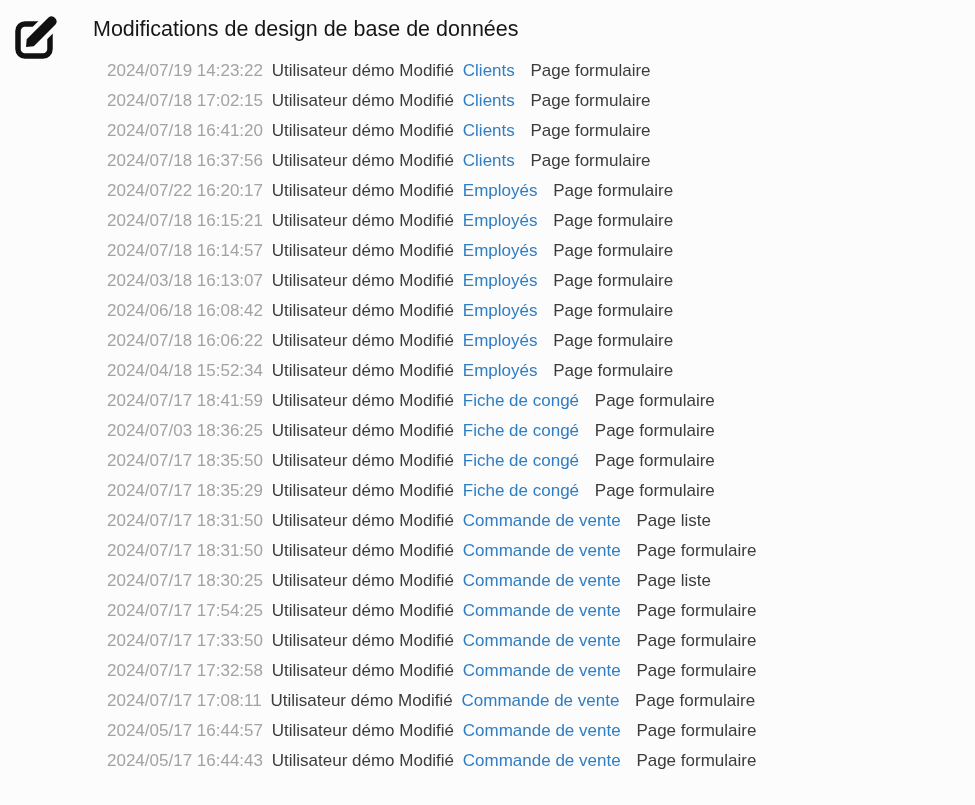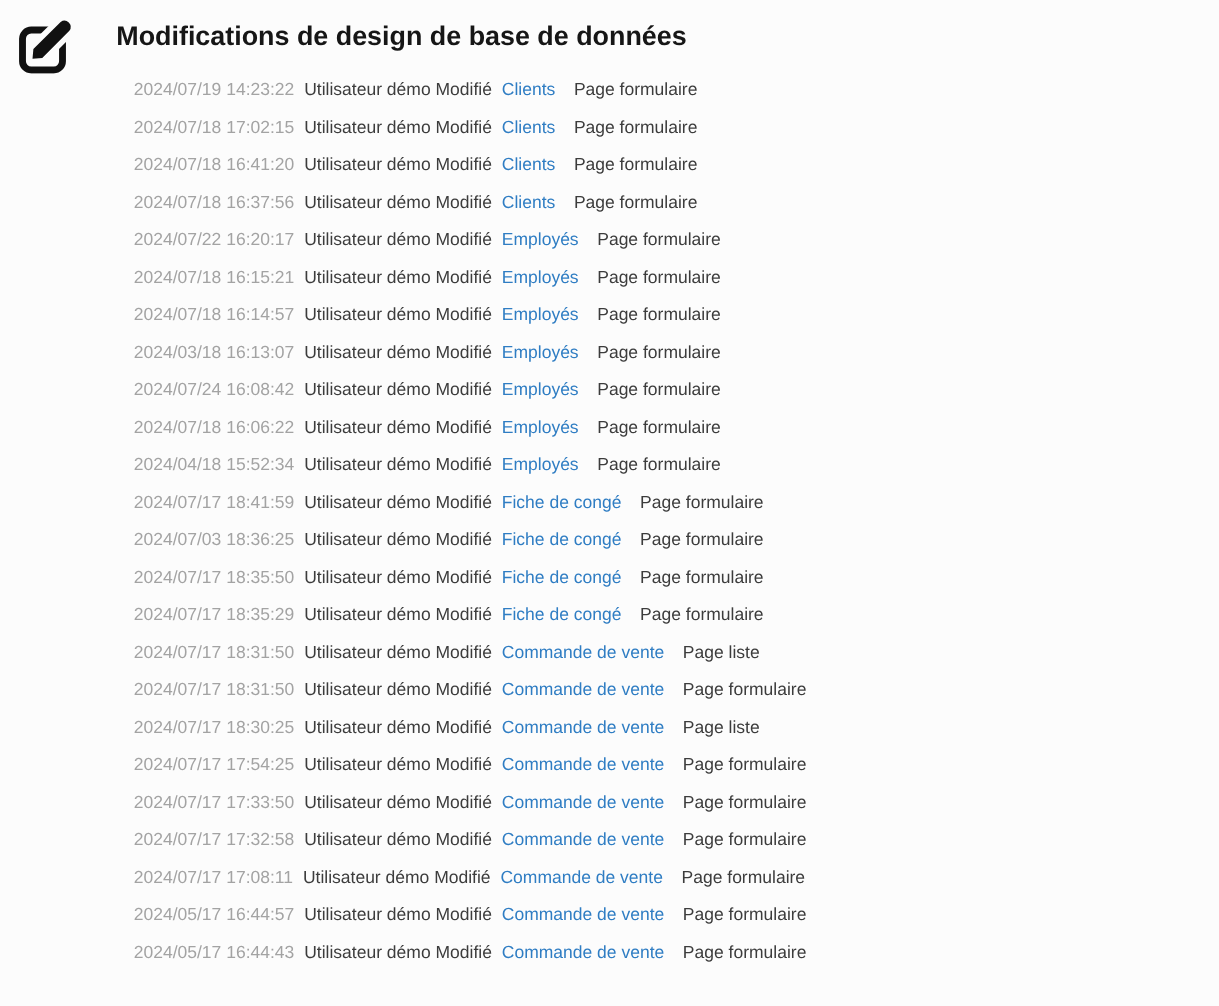--- a/index.html
+++ b/index.html
@@ -27,32 +27,32 @@
     fill:none;stroke:var(--icon);stroke-width:5.5;
   }
   .icon-pencil{
     fill:var(--icon);
     stroke:var(--bg);stroke-width:9;
     paint-order:stroke;
     stroke-linejoin:round;
   }
   .page-title{
     position:absolute;left:93px;top:17px;
-    font-size:21.5px;font-weight:700;
+    font-size:21.5px;font-weight:400;
     color:var(--title);
     letter-spacing:0;
     white-space:nowrap;
   }
   .log-list{
     position:absolute;left:107px;top:56px;
     width:860px;
   }
   .log-row{
     height:30px;line-height:30px;
-    font-size:14px;
+    font-size:17px;
     color:var(--text);
     white-space:nowrap;
   }
   .log-ts{color:var(--ts);margin-right:4px;}
   .log-user{margin-right:4px;}
   .log-link{
     color:var(--link);
     text-decoration:none;
     cursor:pointer;
   }
@@ -121,21 +121,21 @@
   </div>
 
   <div class="log-row">
     <span class="log-ts">2024/03/18 16:13:07</span>
     <span class="log-user">Utilisateur démo Modifié</span>
     <a class="log-link">Employés</a>
     <span class="log-ptype">Page formulaire</span>
   </div>
 
   <div class="log-row">
-    <span class="log-ts">2024/07/24 16:08:42</span>
+    <span class="log-ts">2024/06/18 16:08:42</span>
     <span class="log-user">Utilisateur démo Modifié</span>
     <a class="log-link">Employés</a>
     <span class="log-ptype">Page formulaire</span>
   </div>
 
   <div class="log-row">
     <span class="log-ts">2024/07/18 16:06:22</span>
     <span class="log-user">Utilisateur démo Modifié</span>
     <a class="log-link">Employés</a>
     <span class="log-ptype">Page formulaire</span>

